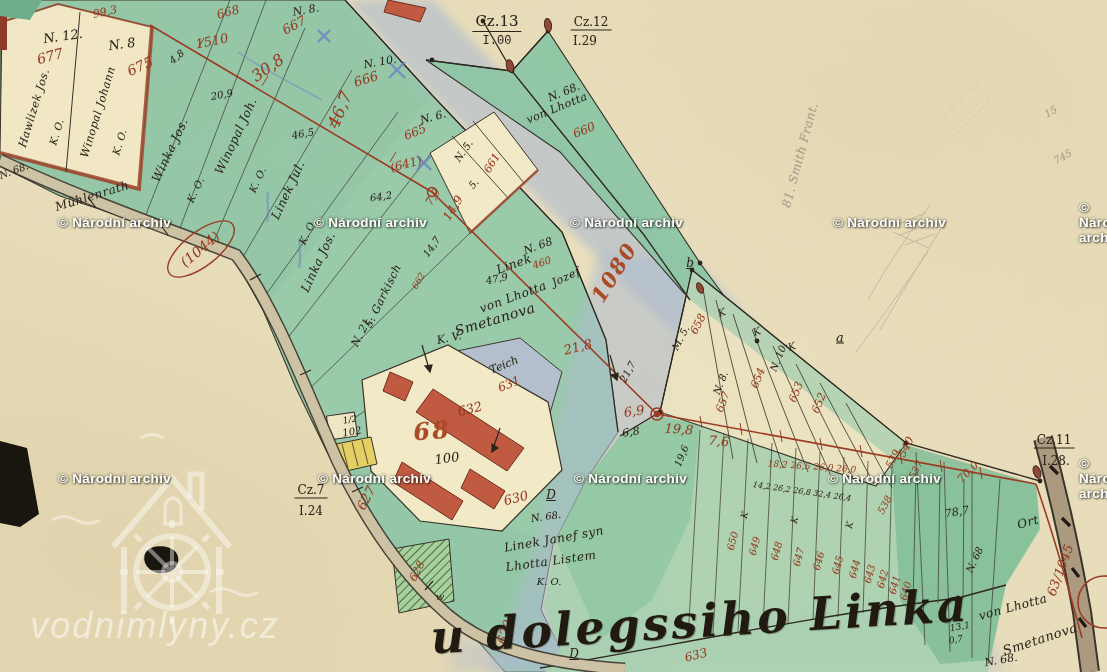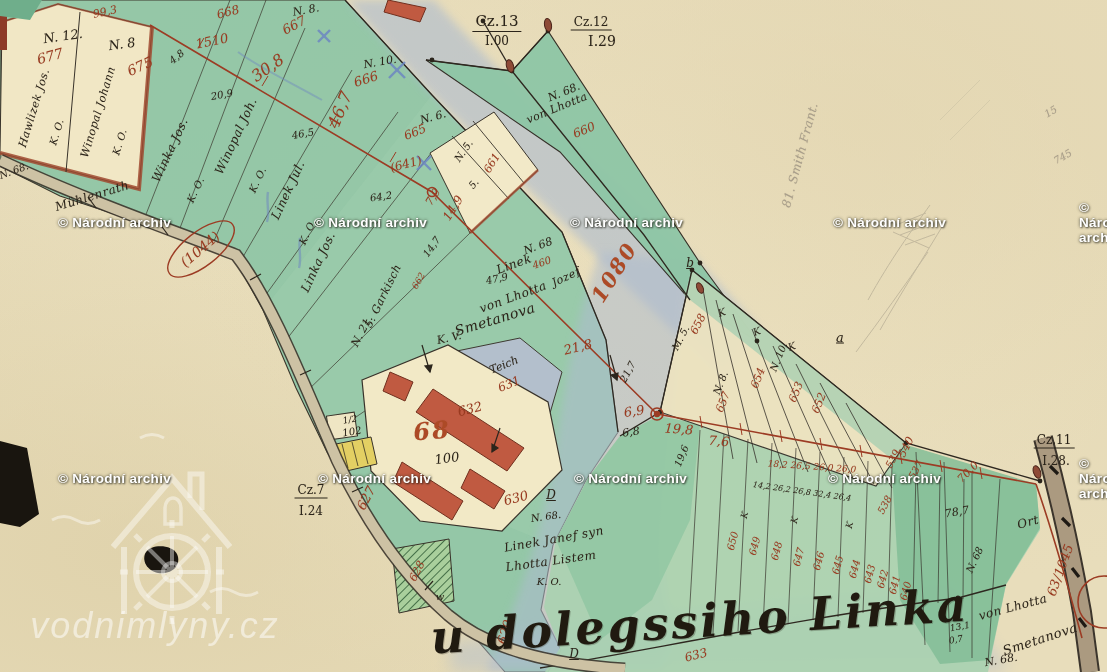--- a/index.html
+++ b/index.html
@@ -321,23 +321,23 @@
       <span class="lbl hand" style="left: 383px; top: 296px; font-size: 11px; color: rgb(43, 36, 26); --r: -64deg;">5. Garkisch</span>
       <span class="lbl" style="left: 419px; top: 281px; font-size: 9px; color: rgb(154, 58, 32); --r: -60deg;">662</span>
       <span class="lbl" style="left: 362px; top: 331px; font-size: 11px; color: rgb(43, 36, 26); --r: -62deg;">N. 21.</span>
       <span class="lbl" style="left: 432px; top: 247px; font-size: 10px; color: rgb(43, 36, 26); --r: -55deg;">14,7</span>
       <span class="lbl" style="left: 464px; top: 151px; font-size: 10px; color: rgb(43, 36, 26); --r: -55deg;">N. 5.</span>
       <span class="lbl" style="left: 492px; top: 163px; font-size: 11px; color: rgb(154, 58, 32); --r: -58deg;">661</span>
       <span class="lbl" style="left: 474px; top: 184px; font-size: 10px; color: rgb(43, 36, 26); --r: -50deg;">5.</span>
       <span class="lbl" style="left: 433px; top: 197px; font-size: 11px; color: rgb(154, 58, 32); --r: -58deg;">7,9</span>
       <span class="lbl" style="left: 453px; top: 208px; font-size: 12px; color: rgb(154, 58, 32); --r: -58deg;">14,9</span>
       <span class="lbl frac" style="left: 497px; top: 23px; font-size: 15px; color: rgb(43, 36, 26); --r: 0deg;">Cz.13</span>
-      <span class="lbl plain" style="left: 497px; top: 41px; font-size: 12px; color: rgb(43, 36, 26); --r: 0deg;">I.00</span>
+      <span class="lbl plain" style="left: 497px; top: 41px; font-size: 12px; color: rgb(43, 36, 26); font-family: Liberation Mono, monospace; --r: 0deg;">I.00</span>
       <span class="lbl frac" style="left: 591px; top: 23px; font-size: 12px; color: rgb(43, 36, 26); --r: 0deg;">Cz.12</span>
-      <span class="lbl plain" style="left: 602px; top: 41px; font-size: 14px; color: rgb(43, 36, 26); --r: 0deg;">I.29</span>
+      <span class="lbl plain" style="left: 585px; top: 41px; font-size: 12px; color: rgb(43, 36, 26); --r: 0deg;">I.29</span>
       <span class="lbl frac" style="left: 1054px; top: 441px; font-size: 12px; color: rgb(43, 36, 26); --r: 0deg;">Cz.11</span>
       <span class="lbl plain" style="left: 1056px; top: 461px; font-size: 12px; color: rgb(43, 36, 26); --r: 0deg;">I.28.</span>
       <span class="lbl frac" style="left: 311px; top: 491px; font-size: 12px; color: rgb(43, 36, 26); --r: 0deg;">Cz.7</span>
       <span class="lbl plain" style="left: 311px; top: 511px; font-size: 12px; color: rgb(43, 36, 26); --r: 0deg;">I.24</span>
       <span class="lbl" style="left: 564px; top: 92px; font-size: 11px; color: rgb(43, 36, 26); --r: -22deg;">N. 68.</span>
       <span class="lbl hand" style="left: 557px; top: 108px; font-size: 11px; color: rgb(43, 36, 26); --r: -22deg;">von Lhotta</span>
       <span class="lbl" style="left: 584px; top: 130px; font-size: 12px; color: rgb(154, 58, 32); --r: -22deg;">660</span>
       <span class="lbl" style="left: 538px; top: 246px; font-size: 11px; color: rgb(43, 36, 26); --r: -20deg;">N. 68</span>
       <span class="lbl hand" style="left: 514px; top: 264px; font-size: 12px; color: rgb(43, 36, 26); --r: -20deg;">Linek</span>
       <span class="lbl" style="left: 542px; top: 263px; font-size: 10px; color: rgb(154, 58, 32); --r: -20deg;">460</span>

